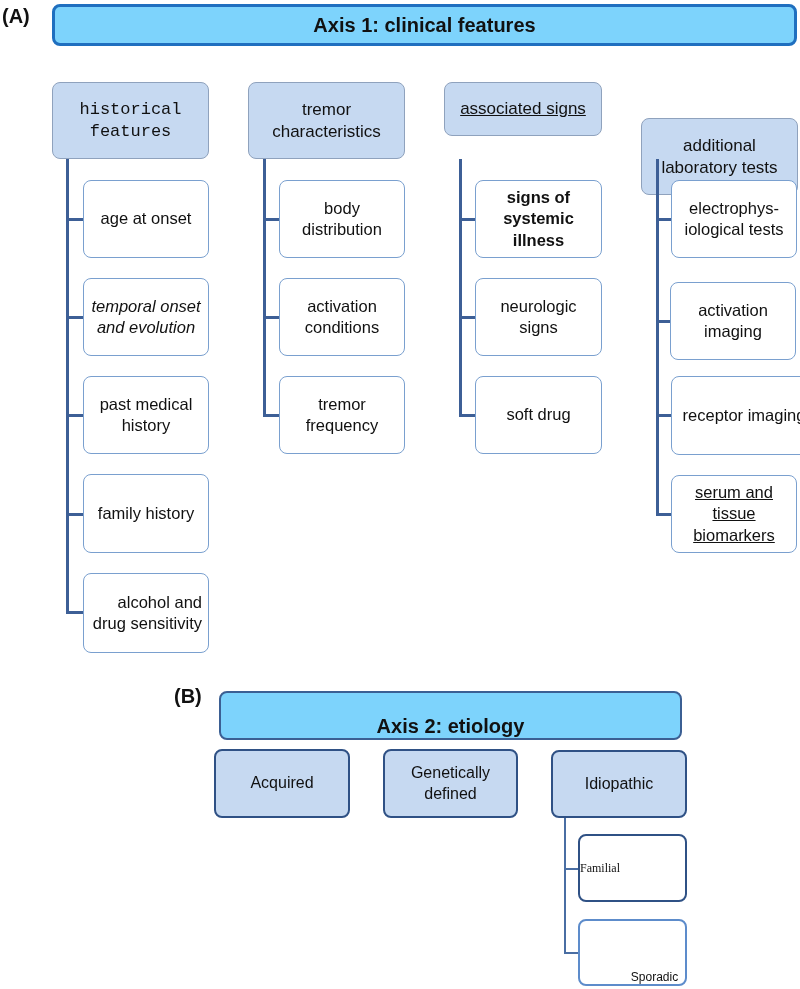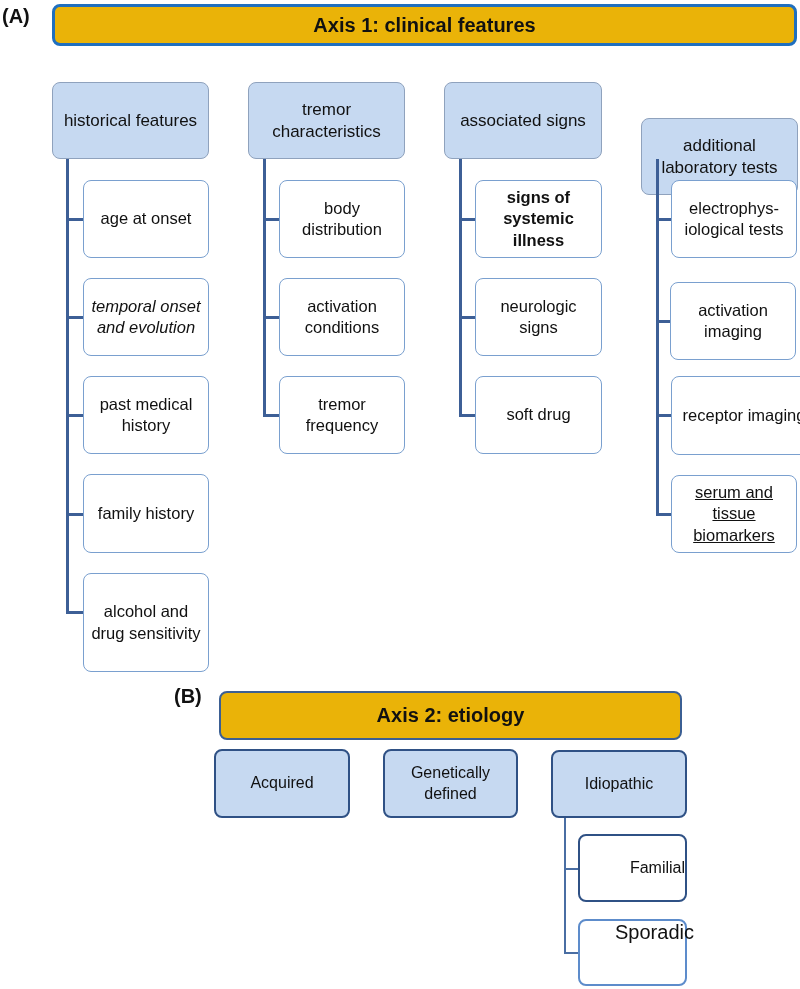--- a/index.html
+++ b/index.html
@@ -1,92 +1,92 @@
 <!DOCTYPE html>
 <html><head>
 <meta charset="utf-8">
 <style>
   html, body { margin: 0; padding: 0; background: #ffffff; }
   body { width: 800px; height: 989px; position: relative; overflow: hidden;
          font-family: "Liberation Sans", "DejaVu Sans", sans-serif; color: #111; }
   .abs { position: absolute; box-sizing: border-box; }
   .panel-label { font-weight: bold; font-size: 20px; line-height: 1; }
   .axis-title { display: flex; align-items: center; justify-content: center;
-                background: #eab308; font-weight: bold; font-size: 20px; border-radius: 8px; }
+                background: #7dd3fc; font-weight: bold; font-size: 20px; border-radius: 8px; }
   #axis1-title { border: 3px solid #1f6fbf; }
   #axis2-title { border: 2.5px solid #3b5f93; }
   .hdr { display: flex; align-items: center; justify-content: center; text-align: center;
          background: #c6d9f1; border: 1.5px solid #8fa2bd; border-radius: 8px;
          font-size: 17px; line-height: 1.25; padding: 2px 4px; }
   .child { display: flex; align-items: center; justify-content: center; text-align: center;
            background: #fff; border: 1.5px solid #7aa0cf; border-radius: 8px;
            font-size: 16.5px; line-height: 1.3; padding: 2px 6px; }
   .b-cat { display: flex; align-items: center; justify-content: center; text-align: center;
            background: #c6d9f1; border: 2.5px solid #2f5185; border-radius: 8px;
            font-size: 16px; line-height: 1.3; padding: 2px 6px; }
-  .b-child-dark { display: flex; align-items: center; justify-content: flex-end;
-           background: #fff; border: 2.5px solid #2f5185; border-radius: 8px; font-size: 16px; }
-  .b-child-light { display: flex; align-items: flex-start; justify-content: center;
-           background: #fff; border: 2.5px solid #5d8ccb; border-radius: 8px; font-size: 20px; padding-left: 44px; }
+  .b-child-dark { display: flex; align-items: center; justify-content: flex-start;
+           background: #fff; border: 2.5px solid #2f5185; border-radius: 8px; font-size: 12px; font-family: Liberation Serif, serif; }
+  .b-child-light { display: flex; align-items: flex-end; justify-content: center;
+           background: #fff; border: 2.5px solid #5d8ccb; border-radius: 8px; font-size: 12px; padding-left: 44px; }
   .vline { background: #3d5f96; width: 3px; }
   .hline { background: #3d5f96; height: 3px; }
   .vline-b { background: #4a6ea3; width: 2px; }
   .hline-b { background: #4a6ea3; height: 2px; }
 </style>
 </head>
 <body>
 
 <div class="abs panel-label" style="left:2px;top:6px;">(A)</div>
 <div id="axis1-title" class="abs axis-title" style="left:52px;top:4px;width:745px;height:42px;">
   <span>Axis 1: clinical features</span>
 </div>
 
-<div class="abs hdr" style="left:52px;top:82px;width:157px;height:77px;">
+<div class="abs hdr" style="left:52px;top:82px;width:157px;height:77px;font-family:Liberation Mono, monospace;">
   <span>historical features</span>
 </div>
 <div class="abs vline" style="left:66px;top:159px;height:454px;"></div>
 <div class="abs hline" style="left:66px;top:218px;width:17px;"></div>
 <div class="abs hline" style="left:66px;top:316px;width:17px;"></div>
 <div class="abs hline" style="left:66px;top:414px;width:17px;"></div>
 <div class="abs hline" style="left:66px;top:513px;width:17px;"></div>
 <div class="abs hline" style="left:66px;top:611px;width:17px;"></div>
 <div class="abs child" style="left:83px;top:180px;width:126px;height:78px;">
     <span>age at onset</span>
   </div>
 <div class="abs child" style="left:83px;top:278px;width:126px;height:78px;font-style:italic;">
     <span>temporal onset and evolution</span>
   </div>
 <div class="abs child" style="left:83px;top:376px;width:126px;height:78px;">
     <span>past medical history</span>
   </div>
 <div class="abs child" style="left:83px;top:474px;width:126px;height:79px;">
     <span>family history</span>
   </div>
-<div class="abs child" style="left:83px;top:573px;width:126px;height:99px;">
+<div class="abs child" style="left:83px;top:573px;width:126px;height:80px;text-align:right;">
     <span>alcohol and drug sensitivity</span>
   </div>
 
 <div class="abs hdr" style="left:248px;top:82px;width:157px;height:77px;">
   <span>tremor characteristics</span>
 </div>
 <div class="abs vline" style="left:263px;top:159px;height:258px;"></div>
 <div class="abs hline" style="left:263px;top:218px;width:17px;"></div>
 <div class="abs hline" style="left:263px;top:316px;width:17px;"></div>
 <div class="abs hline" style="left:263px;top:414px;width:17px;"></div>
 <div class="abs child" style="left:279px;top:180px;width:126px;height:78px;">
     <span>body distribution</span>
   </div>
 <div class="abs child" style="left:279px;top:278px;width:126px;height:78px;">
     <span>activation conditions</span>
   </div>
 <div class="abs child" style="left:279px;top:376px;width:126px;height:78px;">
     <span>tremor frequency</span>
   </div>
 
-<div class="abs hdr" style="left:444px;top:82px;width:158px;height:77px;">
+<div class="abs hdr" style="left:444px;top:82px;width:158px;height:54px;text-decoration:underline;">
   <span>associated signs</span>
 </div>
 <div class="abs vline" style="left:459px;top:159px;height:258px;"></div>
 <div class="abs hline" style="left:459px;top:218px;width:17px;"></div>
 <div class="abs hline" style="left:459px;top:316px;width:17px;"></div>
 <div class="abs hline" style="left:459px;top:414px;width:17px;"></div>
 <div class="abs child" style="left:475px;top:180px;width:127px;height:78px;font-weight:bold;">
     <span>signs of systemic illness</span>
   </div>
 <div class="abs child" style="left:475px;top:278px;width:127px;height:78px;">
@@ -111,21 +111,21 @@
     <span>activation imaging</span>
   </div>
 <div class="abs child" style="left:671px;top:376px;width:146px;height:79px;">
     <span>receptor imaging</span>
   </div>
 <div class="abs child" style="left:671px;top:475px;width:126px;height:78px;text-decoration:underline;">
     <span>serum and tissue biomarkers</span>
   </div>
 
 <div class="abs panel-label" style="left:174px;top:686px;">(B)</div>
-<div id="axis2-title" class="abs axis-title" style="left:219px;top:691px;width:463px;height:49px;">
+<div id="axis2-title" class="abs axis-title" style="left:219px;top:691px;width:463px;height:49px;align-items:flex-end;">
   <span>Axis 2: etiology</span>
 </div>
 
 <div class="abs b-cat" style="left:214px;top:749px;width:136px;height:69px;text-align:center;">
   <span>Acquired</span>
 </div>
 <div class="abs b-cat" style="left:383px;top:749px;width:135px;height:69px;">
   <span>Genetically defined</span>
 </div>
 <div class="abs b-cat" style="left:551px;top:750px;width:136px;height:68px;">

